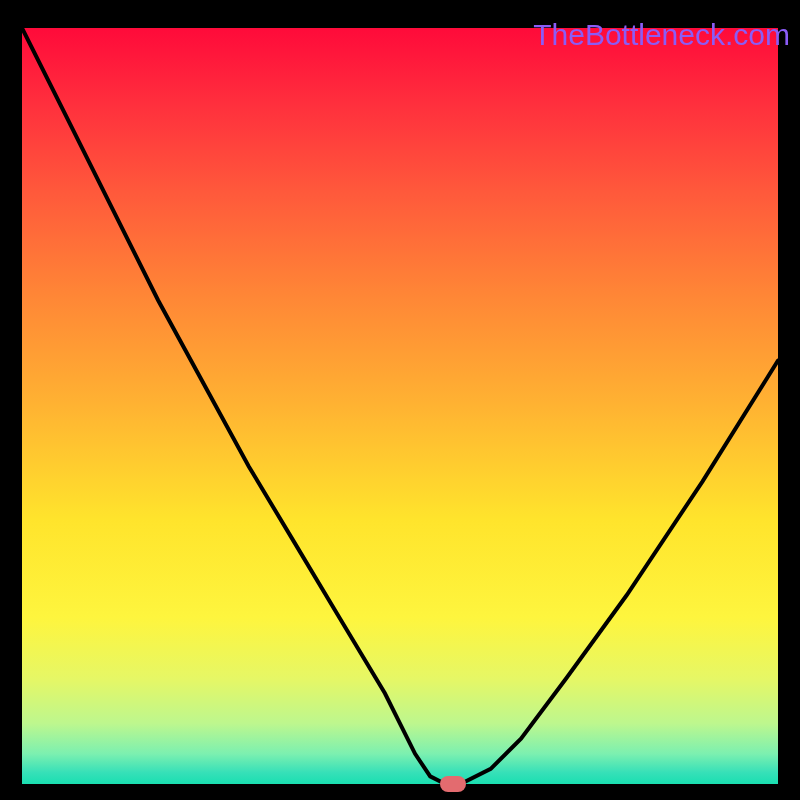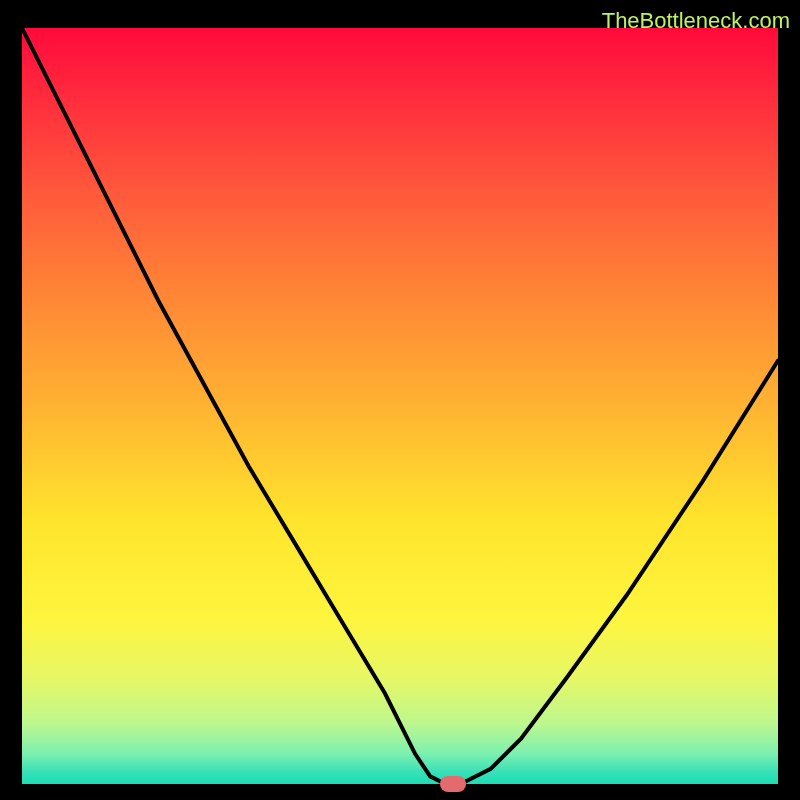--- a/index.html
+++ b/index.html
@@ -12,24 +12,24 @@
     font-family: Arial, sans-serif;
   }
   .frame {
     position: relative;
     width: 800px;
     height: 800px;
     background: #000;
   }
   .watermark {
     position: absolute;
-    top: 8px;
+    top: 18px;
     right: 10px;
-    color: #bef264;
-    font-size: 22px;
+    color: #8b5cf6;
+    font-size: 30px;
     font-weight: 500;
     z-index: 10;
   }
   .plot {
     position: absolute;
     left: 22px;
     top: 28px;
     width: 756px;
     height: 756px;
     background: linear-gradient(to bottom,

